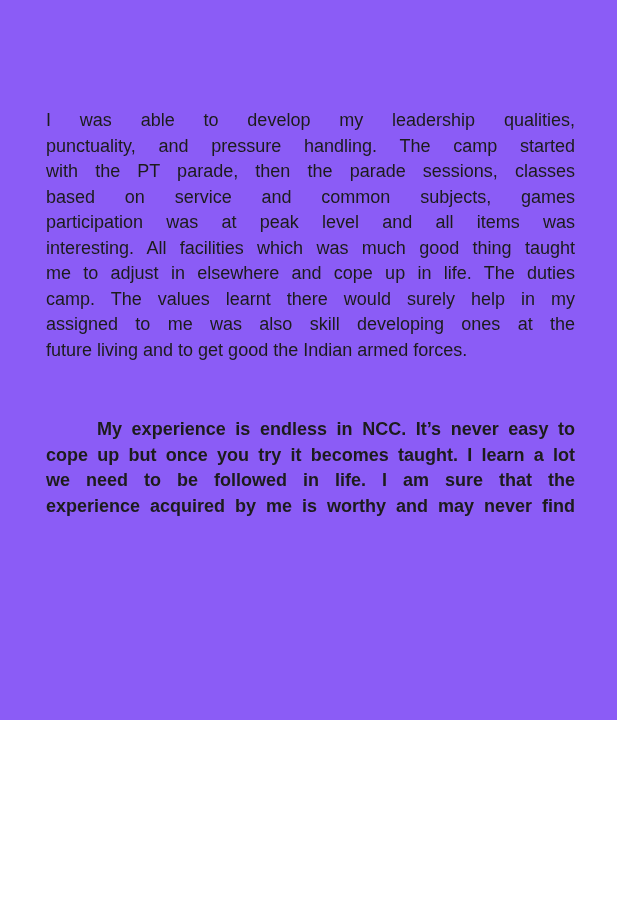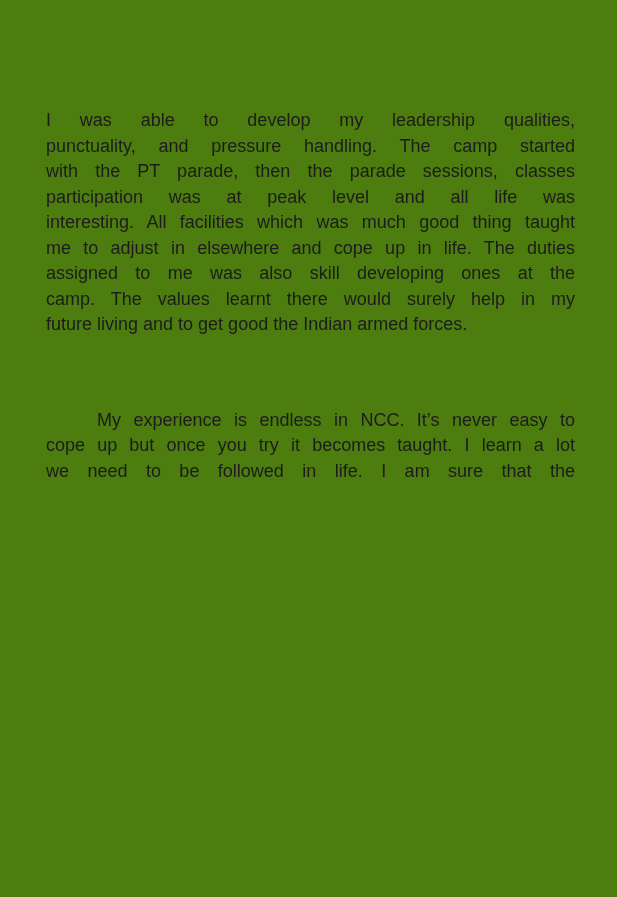--- a/index.html
+++ b/index.html
@@ -3,37 +3,38 @@
 <meta charset="utf-8">
 <style>
   html, body {
     margin: 0;
     padding: 0;
     background: #ffffff;
   }
   .page {
     position: relative;
     width: 617px;
-    height: 897px;
-    background: #4d7c0f;
+    height: 720px;
+    background: #8b5cf6;
     overflow: hidden;
   }
   .text-block {
     position: absolute;
     left: 46px;
     top: 108px;
     width: 529px;
     font-family: "Liberation Sans", sans-serif;
     font-size: 18px;
     line-height: 25.5px;
     color: #1c1c1c;
     -webkit-font-smoothing: antialiased;
   }
   .paragraph + .paragraph {
-    margin-top: 70px;
+    margin-top: 54px;
+    font-weight: bold;
   }
   .line {
     white-space: pre-wrap;
     text-align: justify;
     text-align-last: left;
   }
   .line.fill {
     text-align-last: justify;
   }
   .line.indent {
@@ -42,26 +43,28 @@
 </style>
 </head>
 <body>
 
 <div class="page">
   <div class="text-block">
       <div class="paragraph">
         <div class="line fill">I was able to develop my leadership qualities,</div>
         <div class="line fill">punctuality, and pressure handling. The camp started</div>
         <div class="line fill">with the PT parade, then the parade sessions, classes</div>
-        <div class="line fill">participation was at peak level and all life was</div>
+        <div class="line fill">based on service and common subjects, games</div>
+        <div class="line fill">participation was at peak level and all items was</div>
         <div class="line fill">interesting. All facilities which was much good thing taught</div>
         <div class="line fill">me to adjust in elsewhere and cope up in life. The duties</div>
+        <div class="line fill">camp. The values learnt there would surely help in my</div>
         <div class="line fill">assigned to me was also skill developing ones at the</div>
-        <div class="line fill">camp. The values learnt there would surely help in my</div>
         <div class="line">future living and to get good the Indian armed forces.</div>
       </div>
       <div class="paragraph">
         <div class="line fill indent">My experience is endless in NCC. It’s never easy to</div>
         <div class="line fill">cope up but once you try it becomes taught. I learn a lot</div>
         <div class="line fill">we need to be followed in life. I am sure that the</div>
+        <div class="line fill">experience acquired by me is worthy and may never find</div>
       </div>
     </div>
 </div>
 
 </body></html>

